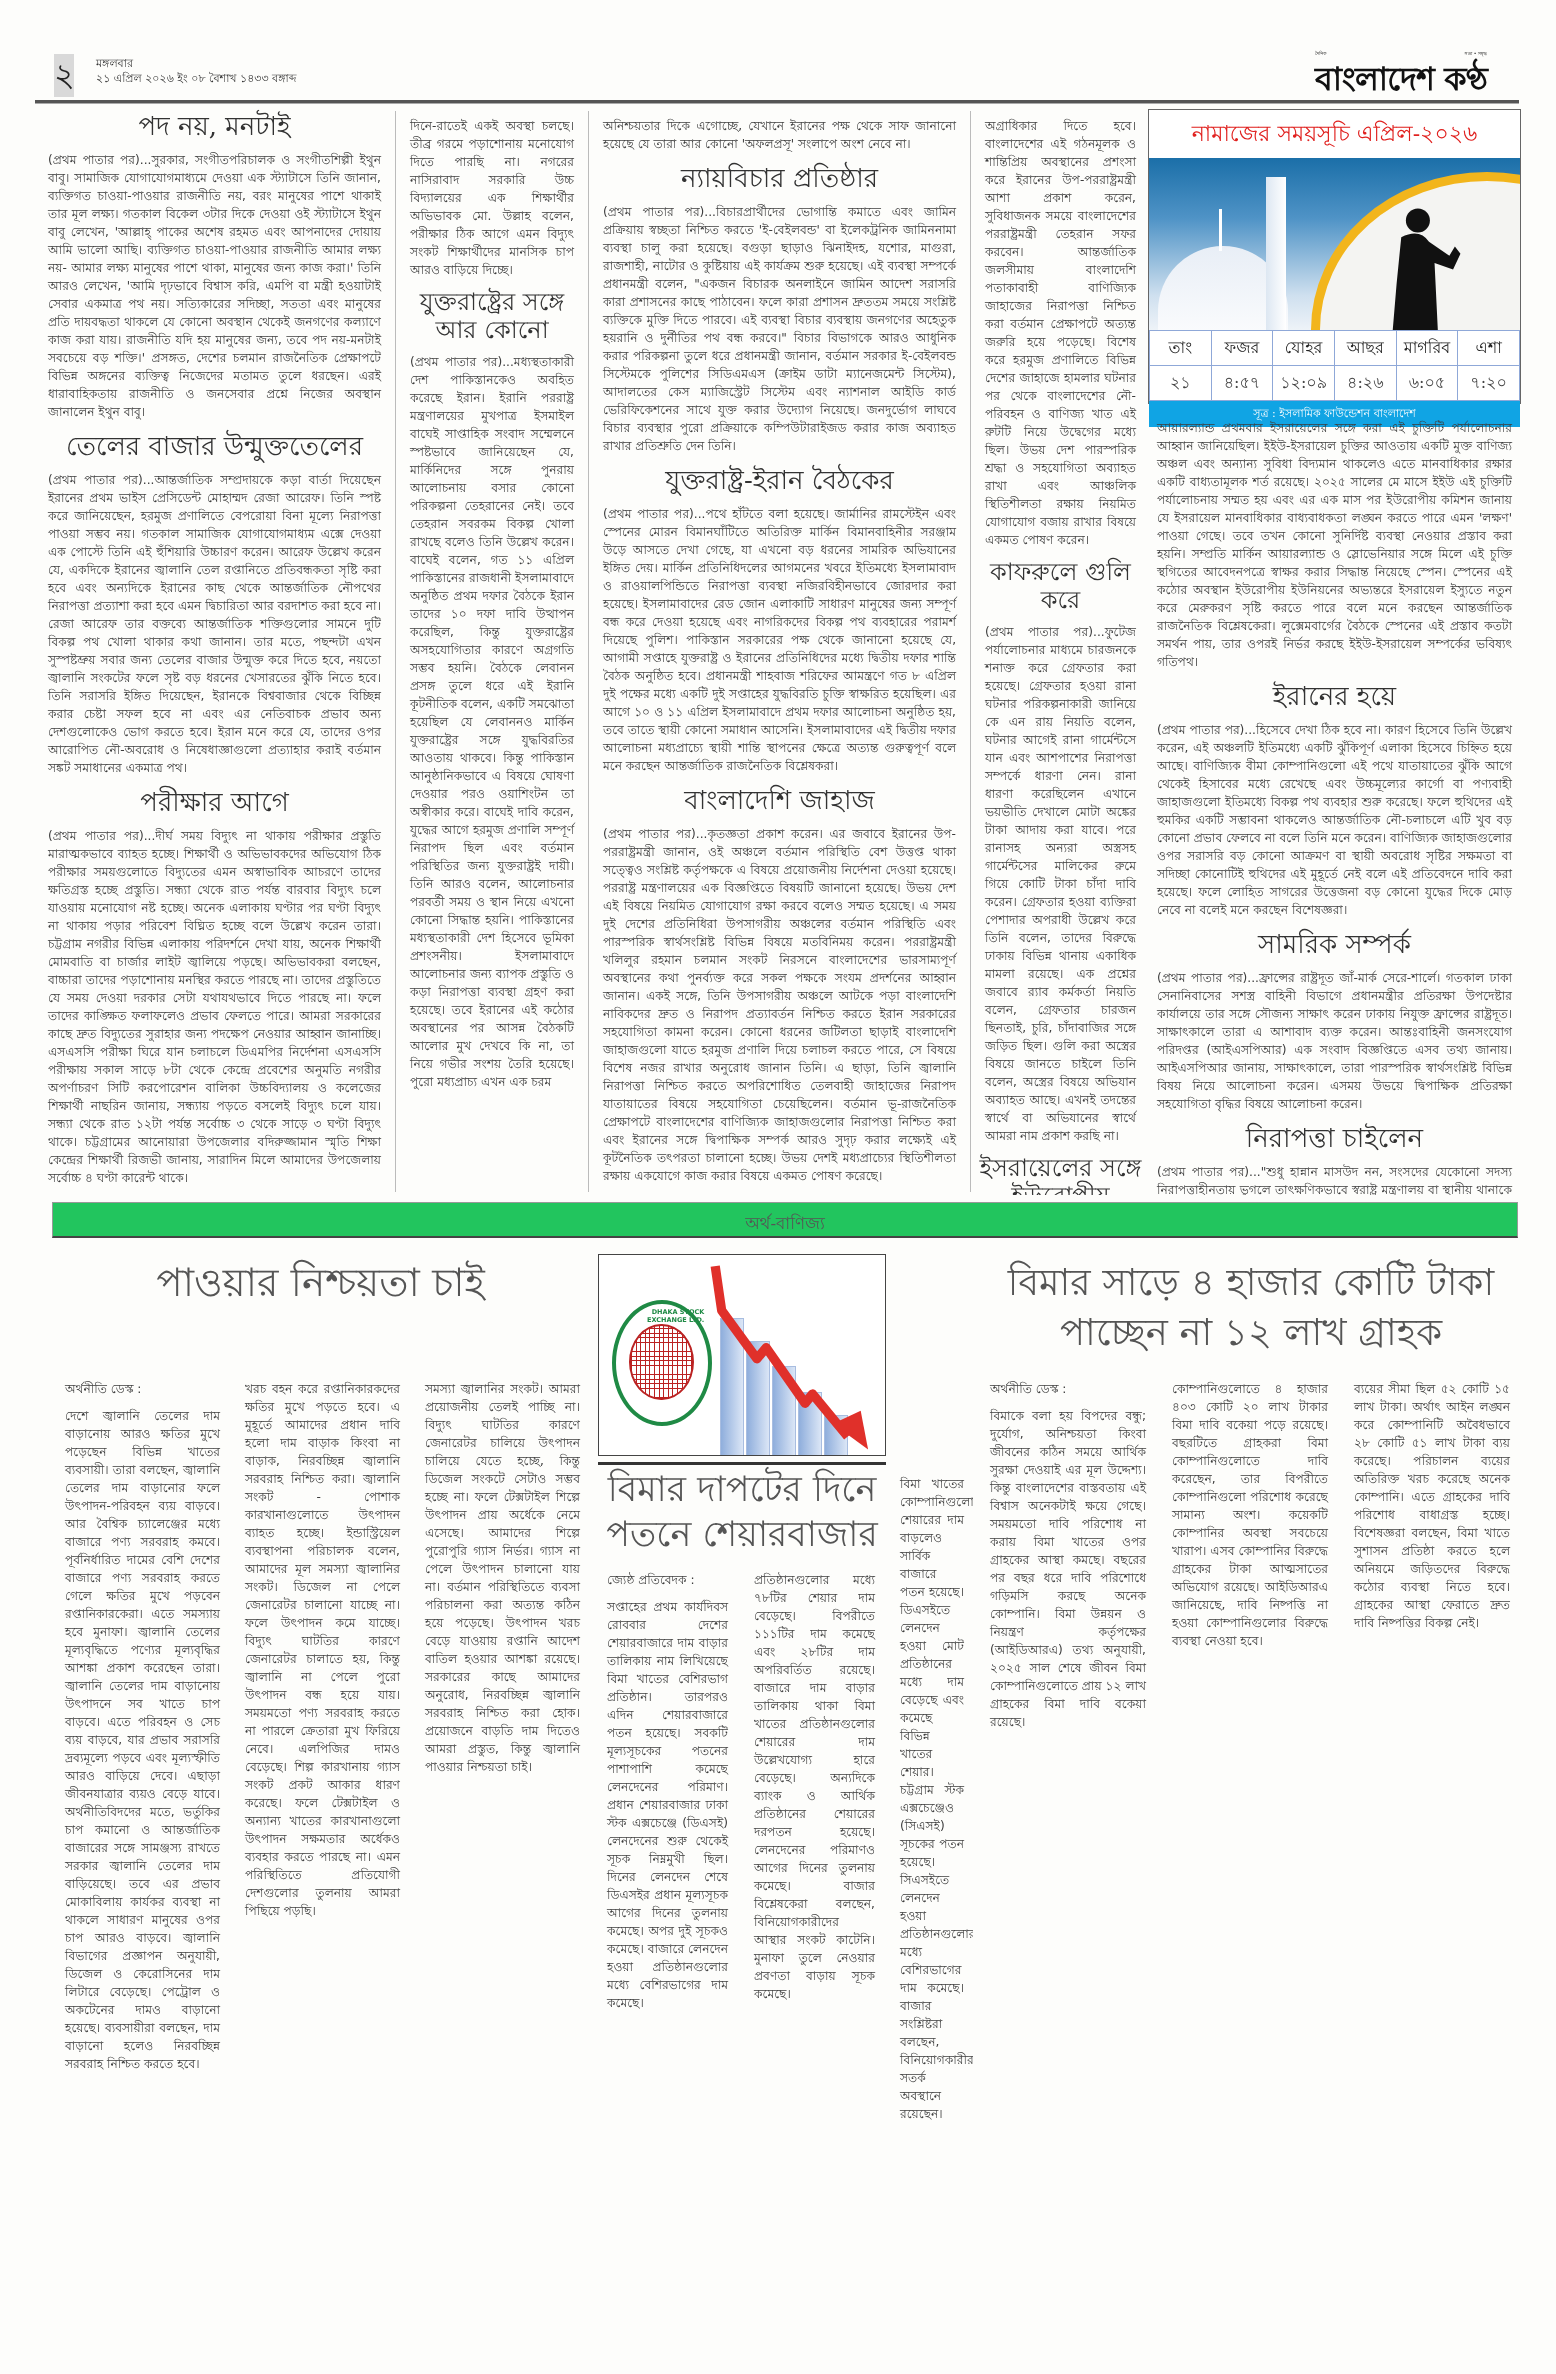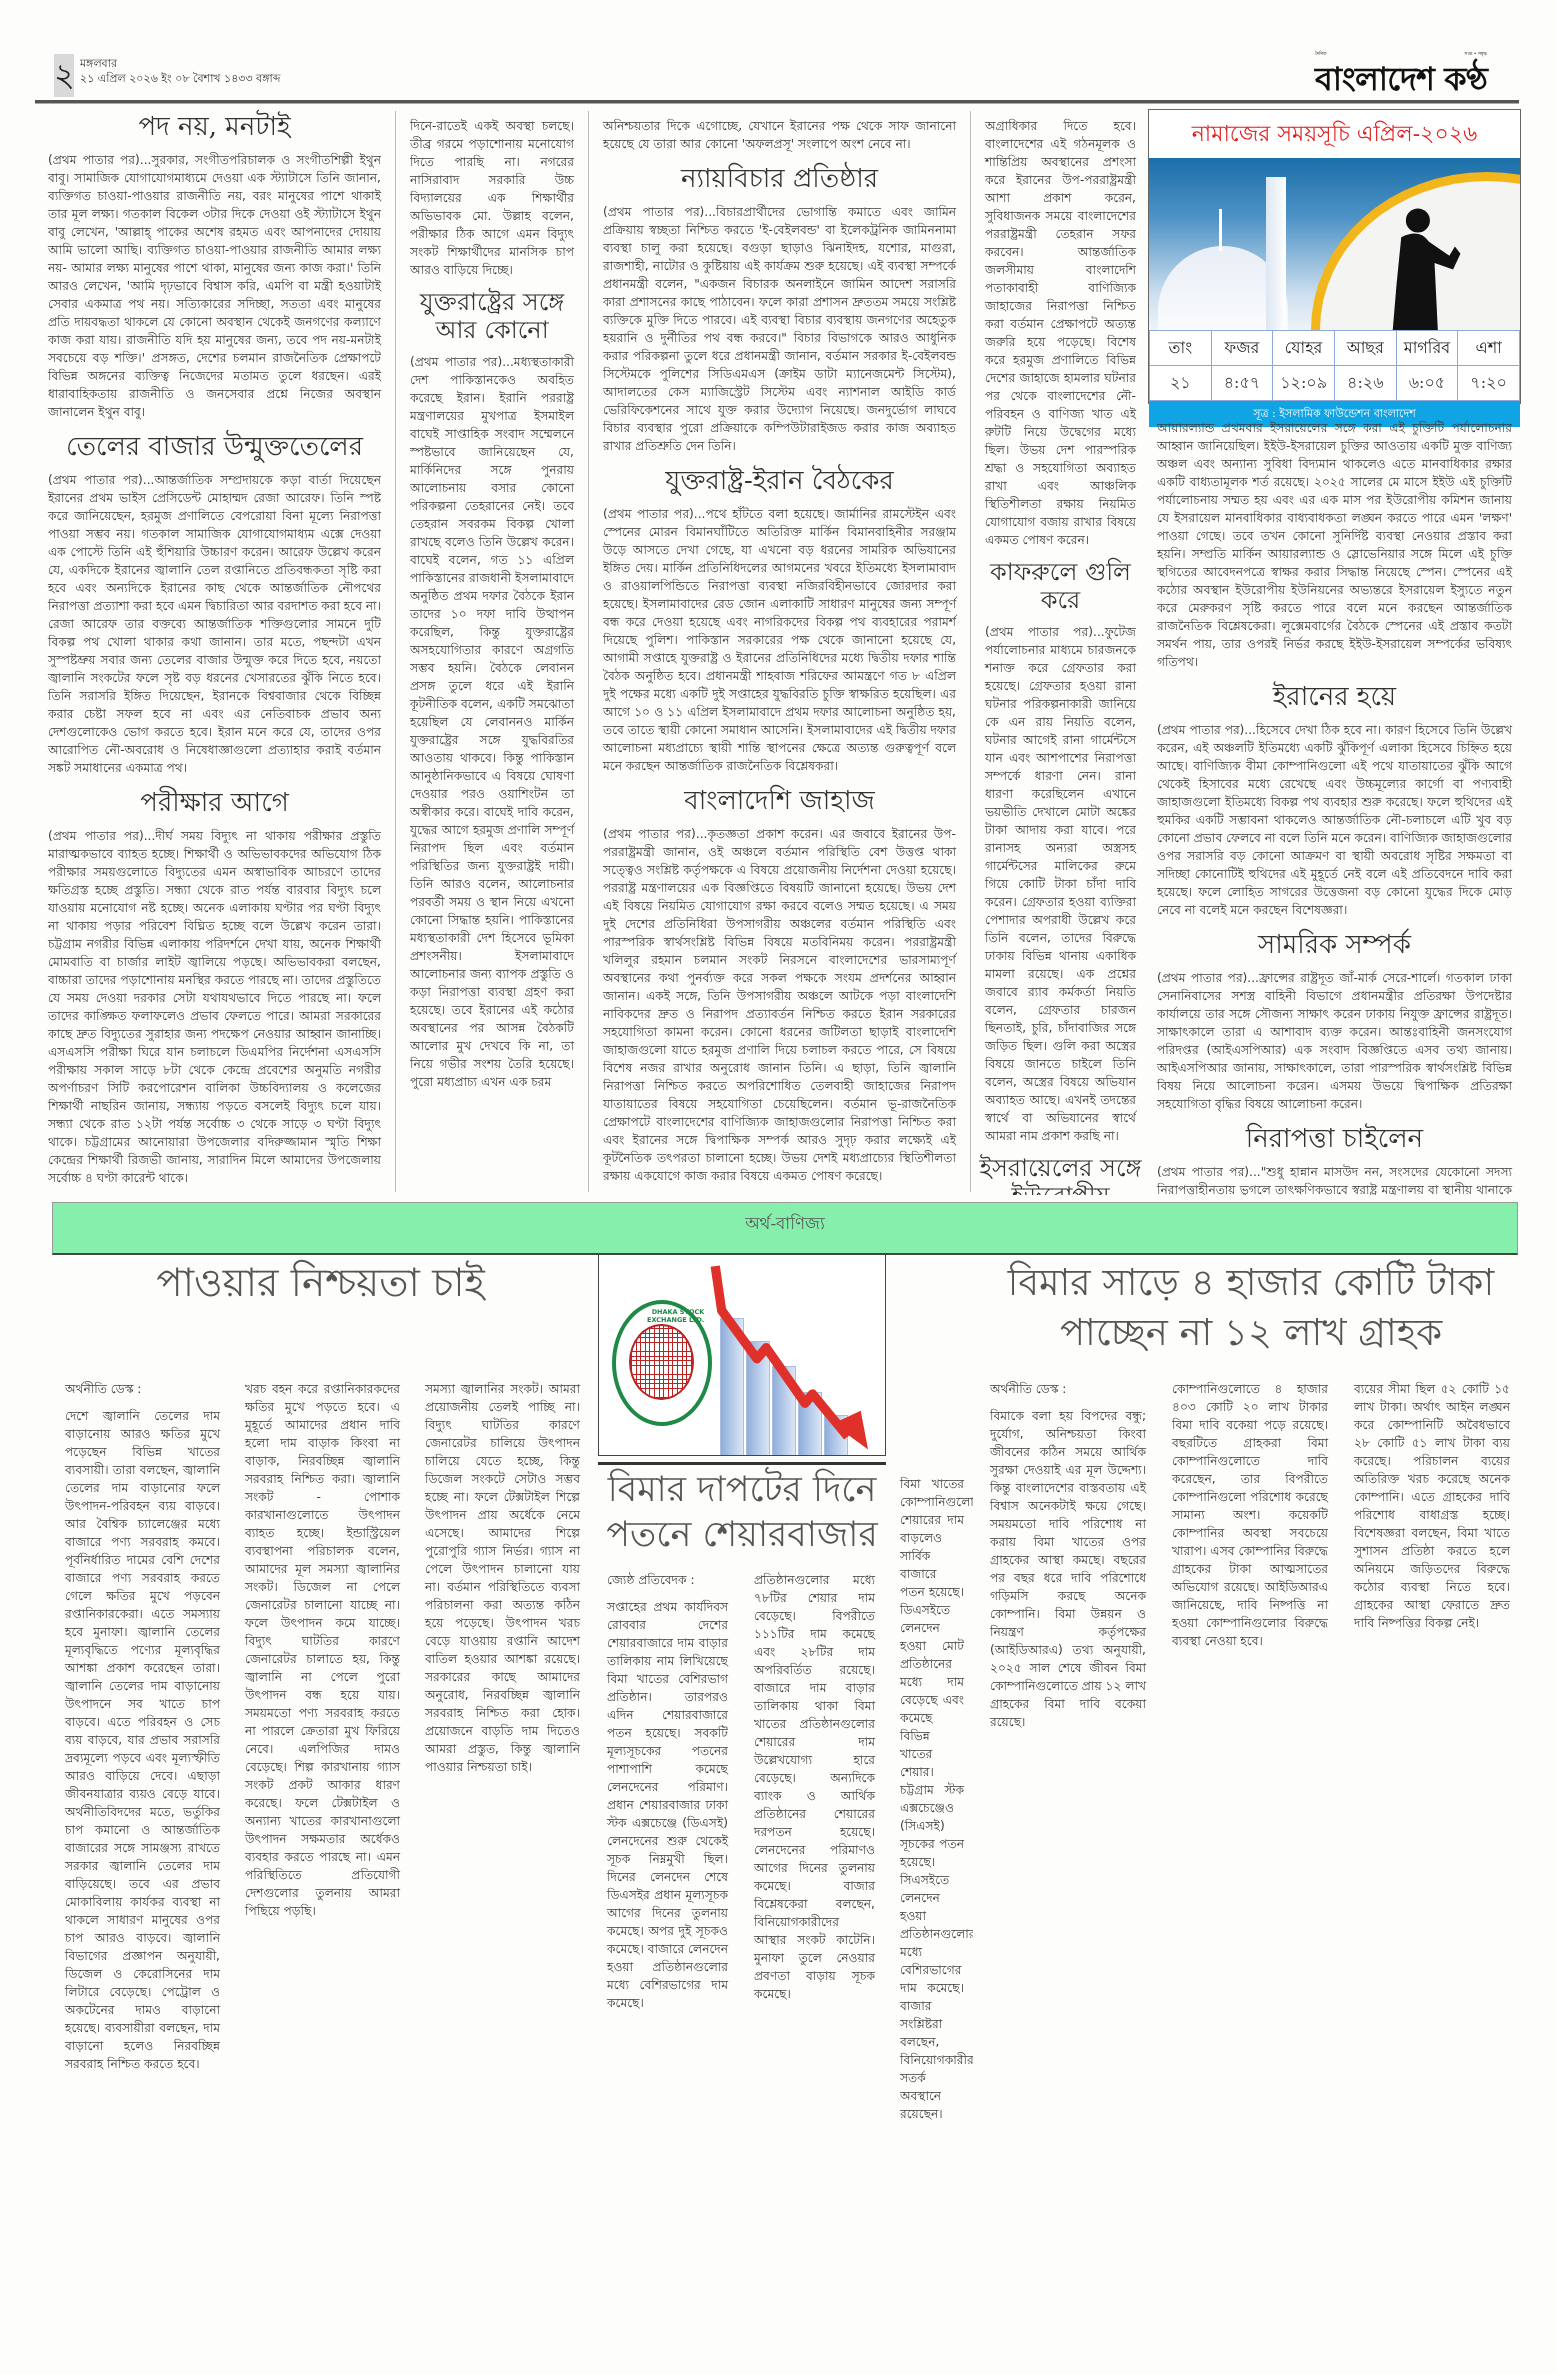--- a/index.html
+++ b/index.html
@@ -1,42 +1,42 @@
 <!DOCTYPE html>
 <html style="font-size:15px"><head>
 <meta charset="utf-8">
 <style>
 *{box-sizing:border-box;margin:0;padding:0}
 html,body{width:1556px;height:2375px;background:#fdfdfb;overflow:hidden}
 body{font-family:"DejaVu Sans",sans-serif;color:#3a3a3a;position:relative}
 .abs{position:absolute}
 .pagehdr{left:54px;top:54px;width:1484px;height:46px}
 .pgnum{position:absolute;left:0;top:0;width:20.4px;height:43px;background:#d9d9d9;font-size:32px;line-height:43px;text-align:center;color:#222;font-family:"DejaVu Serif",serif}
-.pgdate{position:absolute;left:26px;top:1.9px;font-size:11px;line-height:15px;color:#333}
+.pgdate{position:absolute;left:42px;top:1.9px;font-size:11px;line-height:15px;color:#333}
 .masthead{position:absolute;right:51px;top:0;font-family:"DejaVu Serif",serif;font-weight:bold;font-size:32px;color:#111;letter-spacing:-0.9px}
 .masthead small{position:absolute;font-size:4.6px;font-weight:normal;letter-spacing:0}
 .rule{left:35px;top:100px;width:1484px;height:3.7px;background:#555;border-bottom:0.9px solid #aaa}
 .col{position:absolute;font-size:12.2px;line-height:18px;text-align:justify;color:#3d3d3d;overflow:hidden}
 .col p{margin:9px}
 .hd{font-family:"DejaVu Serif",serif;font-size:26px;line-height:32px;text-align:center;color:#333;font-weight:normal;margin:1.9px 0 1.9px}
 .hd.sm{font-size:24px;line-height:28px}
 .vr{position:absolute;width:0.9px;background:#bbb}
 .prayer{left:1148px;top:109px;width:373px;height:295px;border:0.9px solid #666;background:#fff}
 .prayer .ttl{height:48px;font-family:"DejaVu Serif",serif;font-size:22px;line-height:48px;text-align:center;color:#e0201e}
 .prayer .art{position:relative;height:172px;background:linear-gradient(180deg,#1b6fa8 0%,#4f93c6 35%,#cfe0ef 80%,#eef3f8 100%);overflow:hidden}
 .prayer .arch{position:absolute;left:162px;top:14px;width:352px;height:315px;border:9.3px solid #f2b51c;border-radius:50%;background:#f4f4f2}
 .prayer .dome{position:absolute;left:9.3px;top:88px;width:130px;height:111px;border-radius:65px 65px 0 0;background:linear-gradient(180deg,#e8eef6,#fff)}
 .prayer .minaret{position:absolute;left:117px;top:18.6px;width:20.4px;height:158px;background:linear-gradient(90deg,#dde7f2,#fff)}
 .prayer .spire{position:absolute;left:70px;top:51px;width:2.8px;height:42px;background:#fff}
 .prayer .man{position:absolute;left:243px;top:42px;width:74px;height:139px}
 .ptable{width:100%;border-collapse:collapse;table-layout:fixed}
 .ptable td{border:0.9px solid #8fa8d8;text-align:center;font-size:16px;height:35px;color:#222;font-family:"DejaVu Serif",serif}
 .ptable tr.v td{color:#444;font-size:16px}
 .prayer .src{height:26px;background:#10a4e4;color:#fff;font-size:11px;line-height:26px;text-align:center}
-.secbar{left:52px;top:1202px;width:1466px;height:53px;background:#86efac;border:0.9px solid #999;border-bottom:2.8px solid #444;font-family:"DejaVu Serif",serif;font-size:16.7px;line-height:41px;text-align:center;color:#555}
+.secbar{left:52px;top:1202px;width:1466px;height:36px;background:#22c55e;border:0.9px solid #999;border-bottom:2.8px solid #444;font-family:"DejaVu Serif",serif;font-size:16.7px;line-height:41px;text-align:center;color:#555}
 .bighd{position:absolute;font-family:"DejaVu Serif",serif;font-size:39px;line-height:50px;text-align:center;color:#555;font-weight:normal}
 .imgbox{left:598px;top:1254px;width:288px;height:202px;border:0.9px solid #444;background:#fff;overflow:hidden}
 .dse{position:absolute;left:13px;top:45px;width:100px;height:126px;border-radius:50px/63px;border:4.6px solid #1f8a45;background:#fff}
 .dse .in{position:absolute;left:13px;top:20.4px;width:65px;height:76px;border-radius:32px/38px;border:2.8px solid #b22;background:repeating-linear-gradient(0deg,#b22 0 0.9px,transparent 0.9px 4.6px),repeating-linear-gradient(90deg,#b22 0 0.9px,transparent 0.9px 4.6px)}
 .dse .lbl{position:absolute;left:3.7px;top:3.7px;right:3.7px;font-size:6.5px;color:#1f8a45;text-align:right;font-weight:bold}
 .bars{position:absolute;left:121px;top:37px;width:139px;height:165px}
 .bar{position:absolute;bottom:0;background:linear-gradient(90deg,#8faedc,#dbe6f6);border:0.9px solid #a8bde0}
 .arrow{position:absolute;left:0;top:0;width:288px;height:202px}
 .midline{position:absolute;height:2.8px;background:#333}
 </style>

